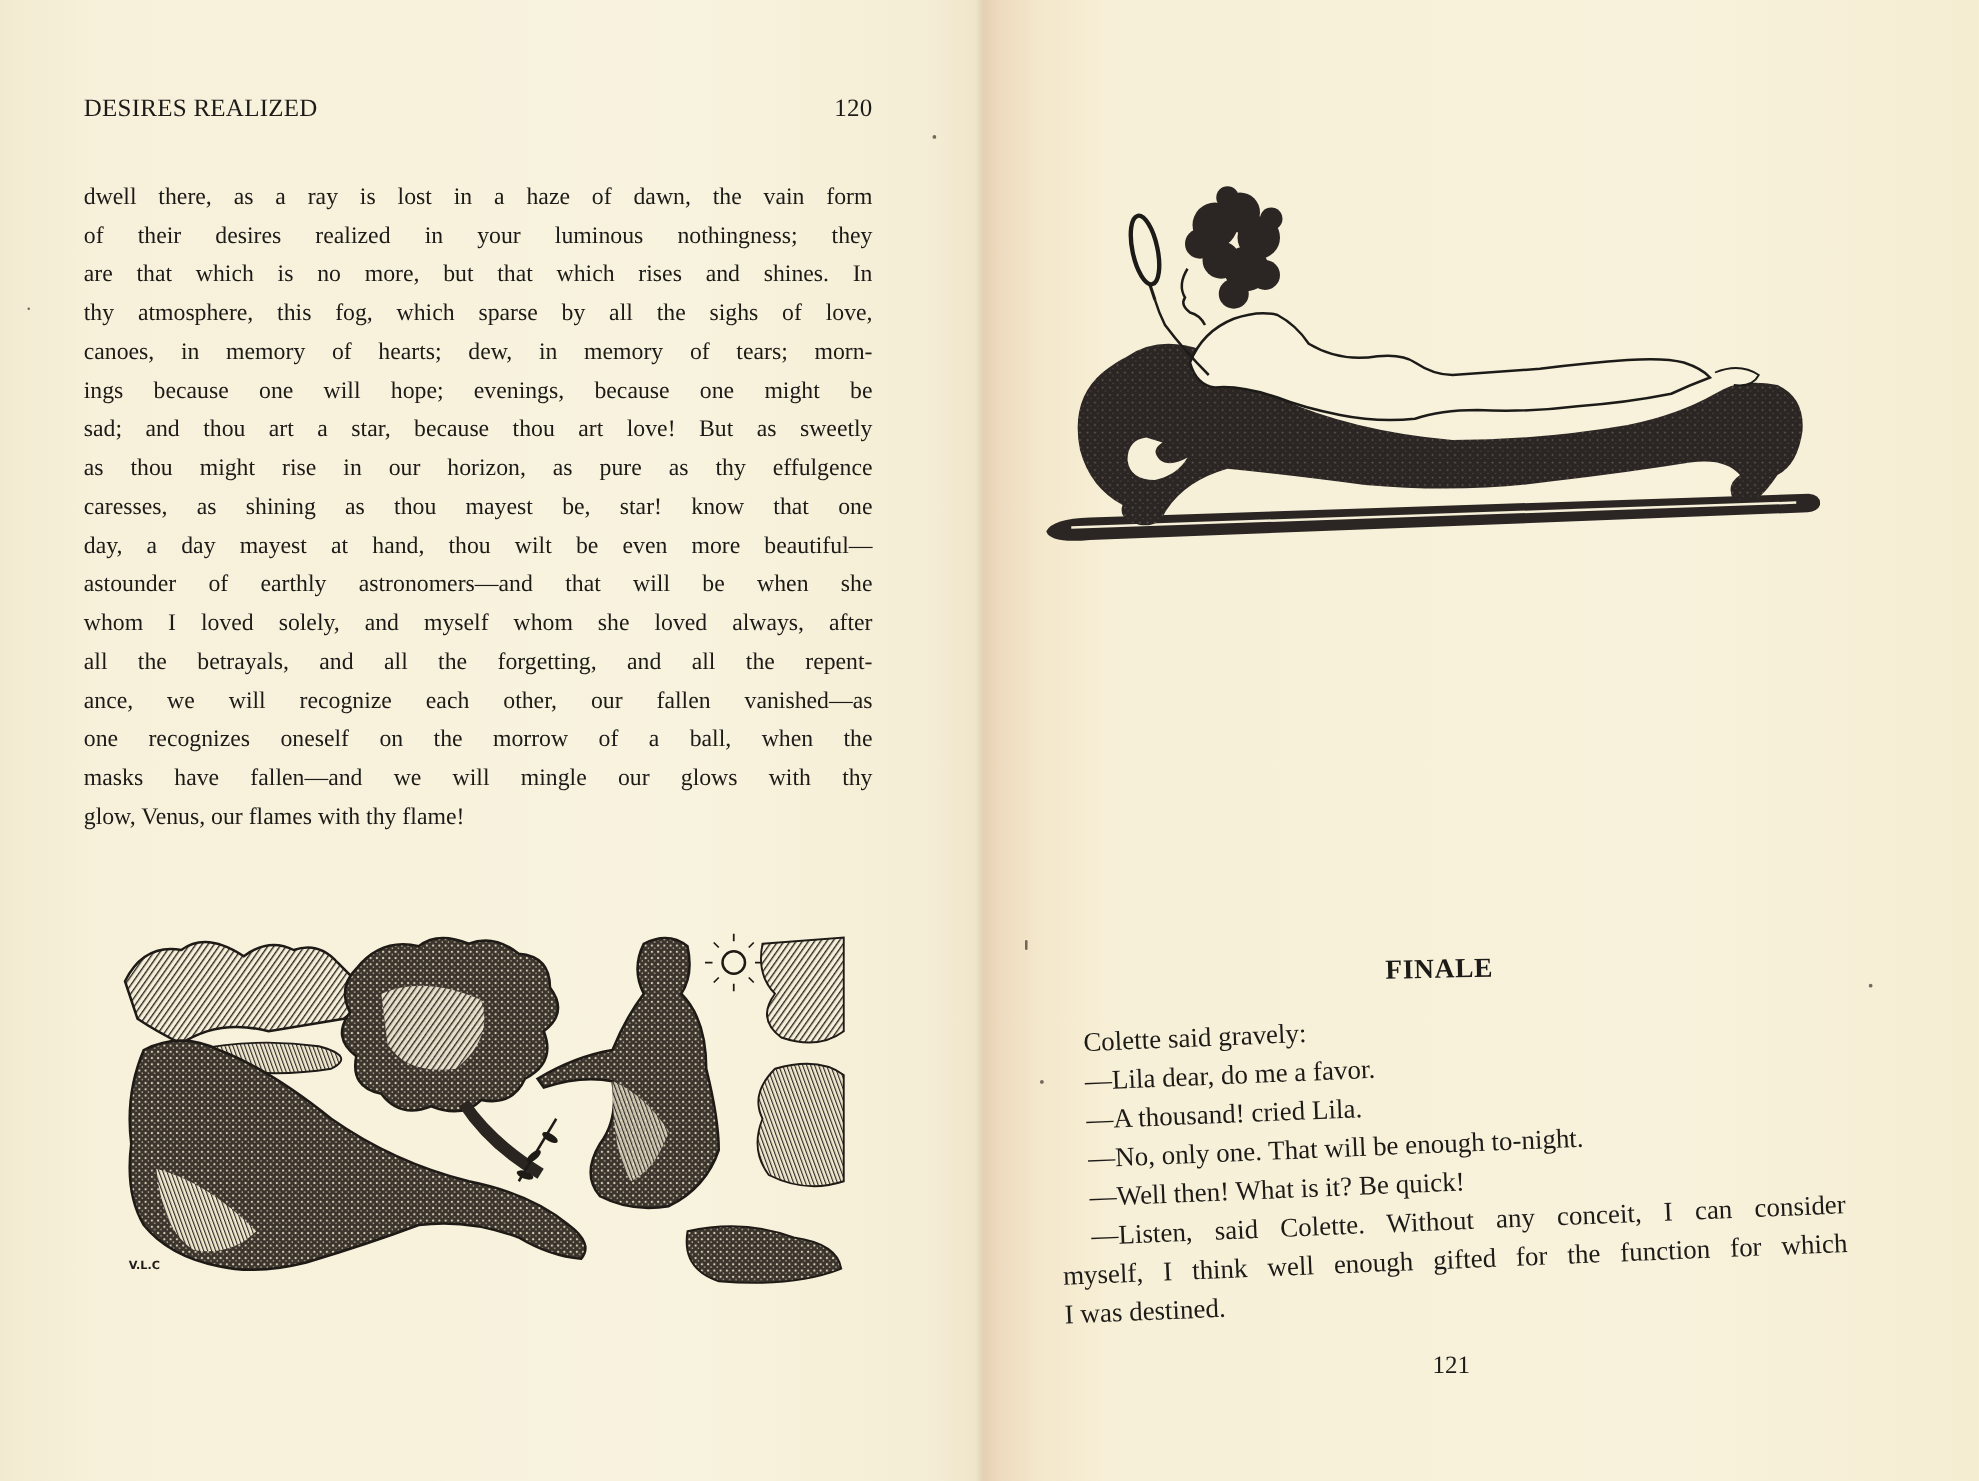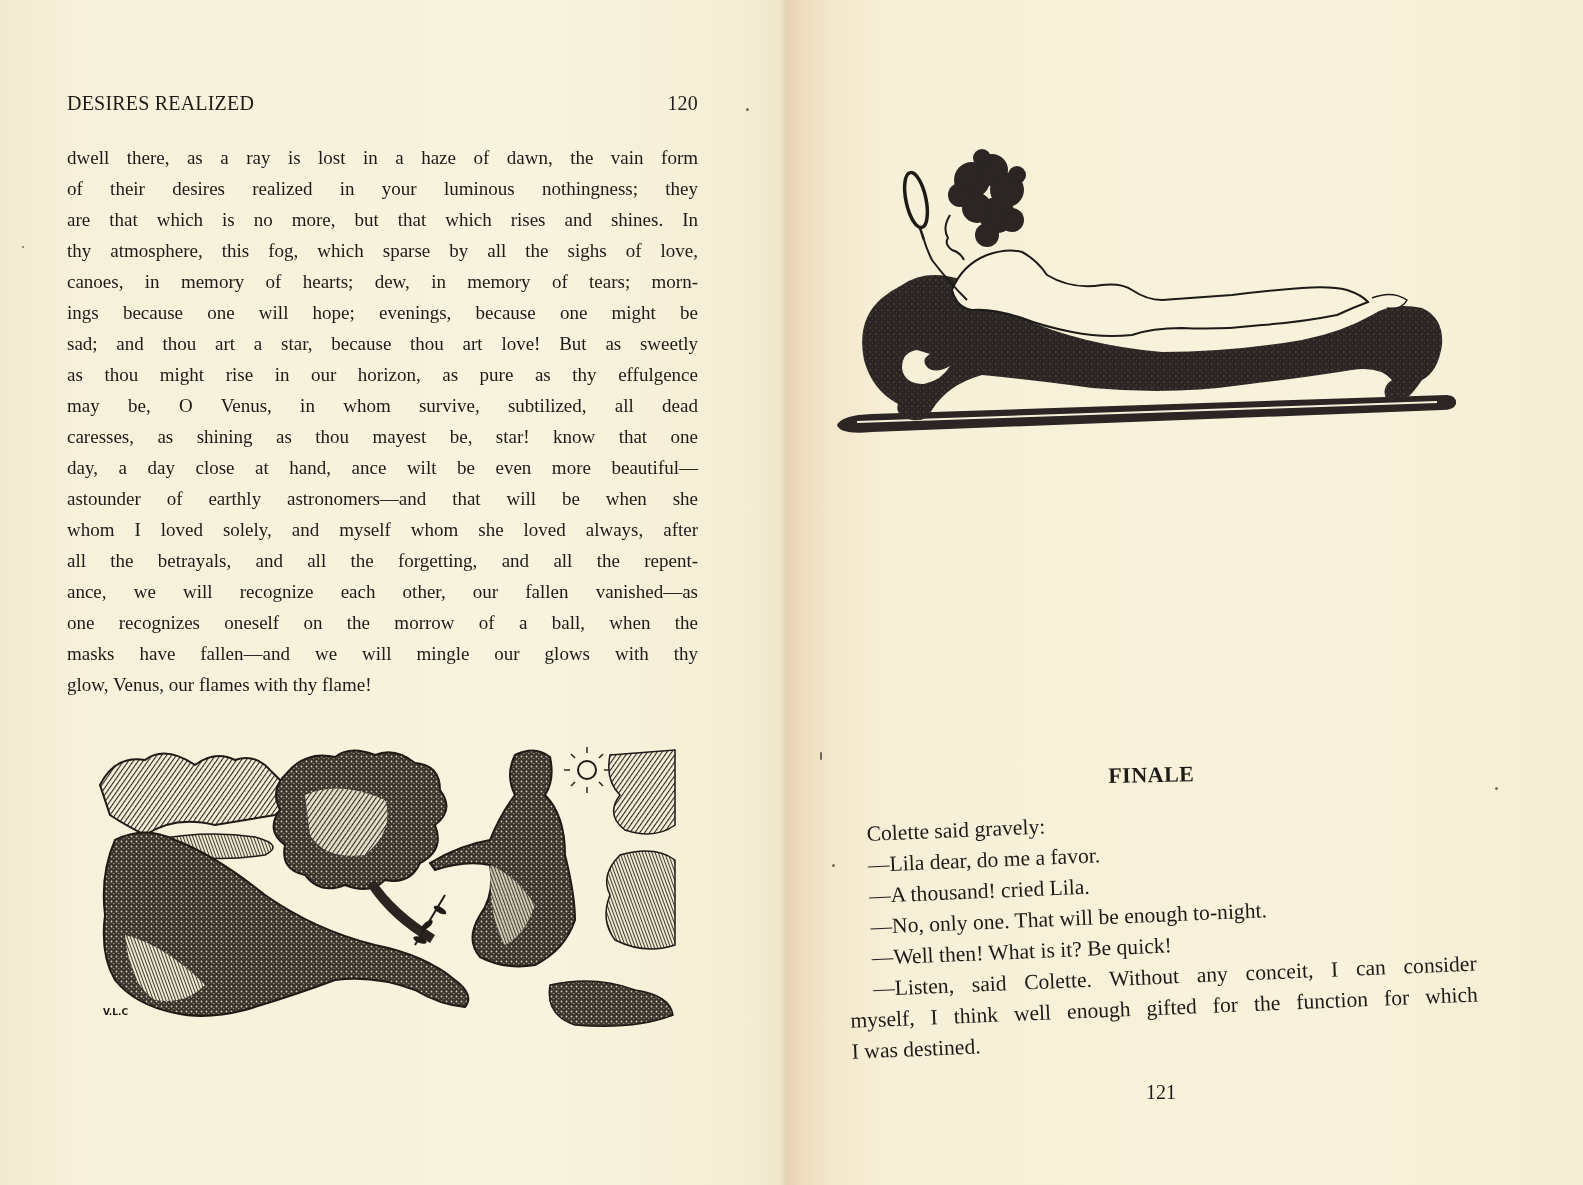--- a/index.html
+++ b/index.html
@@ -38,21 +38,21 @@
       top: 0;
       width: 10px;
       height: 1185px;
       background: linear-gradient(90deg, rgba(0,0,0,0) 0%, rgba(120,90,60,0.12) 60%, rgba(0,0,0,0) 100%);
     }
 
     
     .running-head {
       position: absolute;
       left: 67px;
-      top: 92px;
+      top: 76px;
       width: 631px;
       display: flex;
       justify-content: space-between;
       font-size: 20px;
       letter-spacing: 0.2px;
     }
     .running-head .title { font-weight: normal; }
 
     
     .body-text {
@@ -150,23 +150,22 @@
 
     <div class="body-text">
       <span class="line">dwell there, as a ray is lost in a haze of dawn, the vain form</span>
       <span class="line">of their desires realized in your luminous nothingness; they</span>
       <span class="line">are that which is no more, but that which rises and shines. In</span>
       <span class="line">thy atmosphere, this fog, which sparse by all the sighs of love,</span>
       <span class="line">canoes, in memory of hearts; dew, in memory of tears; morn-</span>
       <span class="line">ings because one will hope; evenings, because one might be</span>
       <span class="line">sad; and thou art a star, because thou art love! But as sweetly</span>
       <span class="line">as thou might rise in our horizon, as pure as thy effulgence</span>
-      <span class="line">may be, O Venus, in whom survive, subtilized, all dead</span>
       <span class="line">caresses, as shining as thou mayest be, star! know that one</span>
-      <span class="line">day, a day close at hand, ance wilt be even more beautiful—</span>
+      <span class="line">day, a day mayest at hand, thou wilt be even more beautiful—</span>
       <span class="line">astounder of earthly astronomers—and that will be when she</span>
       <span class="line">whom I loved solely, and myself whom she loved always, after</span>
       <span class="line">all the betrayals, and all the forgetting, and all the repent-</span>
       <span class="line">ance, we will recognize each other, our fallen vanished—as</span>
       <span class="line">one recognizes oneself on the morrow of a ball, when the</span>
       <span class="line">masks have fallen—and we will mingle our glows with thy</span>
       <span class="line last">glow, Venus, our flames with thy flame!</span>
     </div>
 
     <svg class="woodcut" viewBox="0 0 582 295" xmlns="http://www.w3.org/2000/svg">

